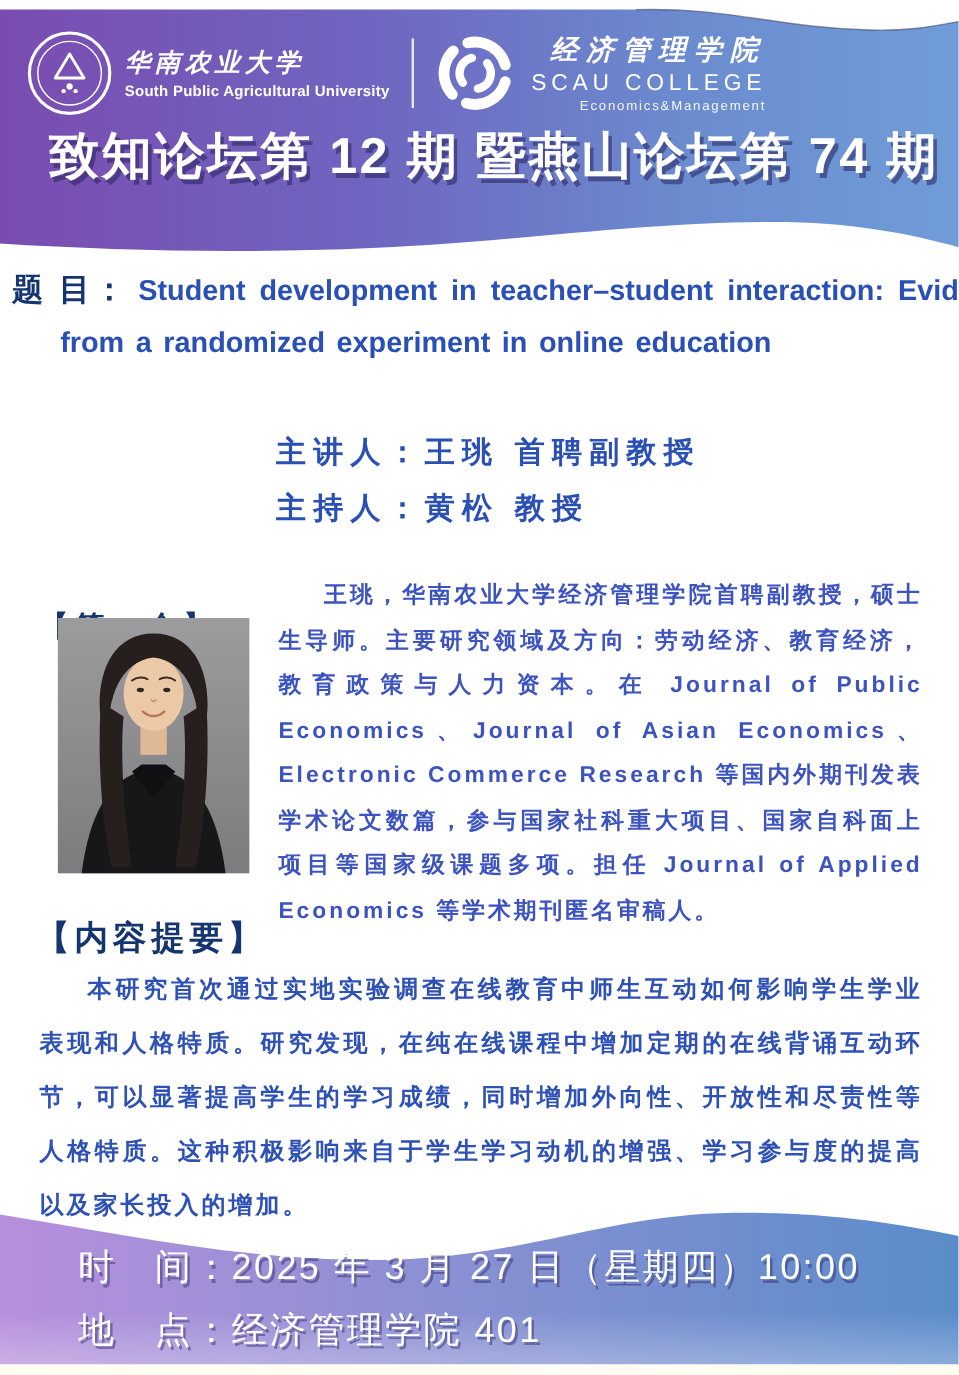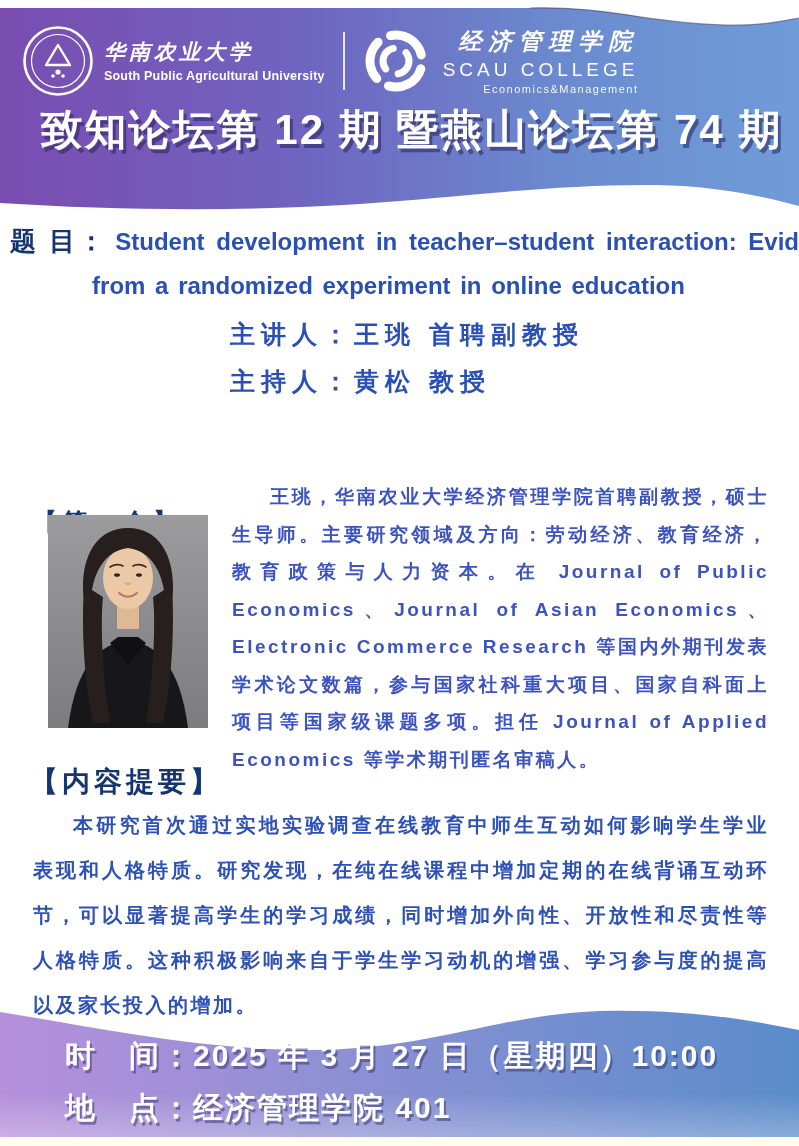--- a/index.html
+++ b/index.html
@@ -37,24 +37,24 @@
     text-shadow:3px 4px 0 rgba(38,34,92,.55);
     padding-left:24px;
   }
 
   
   .topic-row{ position:absolute; top:224px; left:10px; width:780px; display:flex; align-items:baseline; }
   .topic-label{ color:#14356f; font-size:26px; font-weight:bold; letter-spacing:3px; flex:0 0 auto; }
   .topic-l1{ color:#2a4fb5; font-size:24px; font-weight:bold; word-spacing:5px; margin-left:8px; white-space:nowrap; }
   .topic-l2{
     position:absolute; top:272px; left:0; width:693px; text-align:center;
-    color:#2a4fb5; font-size:24px; font-weight:bold; word-spacing:3px;margin-left:42px;
+    color:#2a4fb5; font-size:24px; font-weight:bold; word-spacing:3px;
   }
   .speaker-line, .host-line{
-    position:absolute; left:230px; color:#2a4fb5; font-size:25px; font-weight:bold; letter-spacing:6px; white-space:nowrap;
+    position:absolute; left:230px; color:#2a4fb5; font-size:25px; font-weight:bold; letter-spacing:6px; white-space:nowrap;margin-top:42px;
   }
   .speaker-line{ top:318px; }
   .host-line{ top:365px; }
 
   
   .bio-heading{
     position:absolute; top:506px; left:33px; color:#14356f;
     font-size:24px; font-weight:bold; letter-spacing:6px; white-space:nowrap;
   }
   .photo{ position:absolute; top:515px; left:48px; width:160px; height:213px; }
@@ -71,21 +71,21 @@
     font-size:28px; font-weight:bold; letter-spacing:4px; white-space:nowrap;
   }
   .abs-text{
     position:absolute; top:803px; left:33px; width:736px;
     color:#2e51b6; font-size:20px; font-weight:bold; line-height:45px;
     letter-spacing:2.5px; text-align:justify; text-indent:2em;
   }
 
   
   .footer-time, .footer-place{
-    position:absolute; left:65px; color:#ffffff; font-size:30px; font-weight:bold;
+    position:absolute; left:65px; color:#ffffff; font-size:30px; font-weight:normal;
     letter-spacing:2px; white-space:nowrap;
     text-shadow:2px 3px 0 rgba(52,48,110,.5);
   }
   .footer-time{ top:1036px; }
   .footer-place{ top:1088px; }
 </style>
 </head>
 <body>
 
 <div class="poster">

